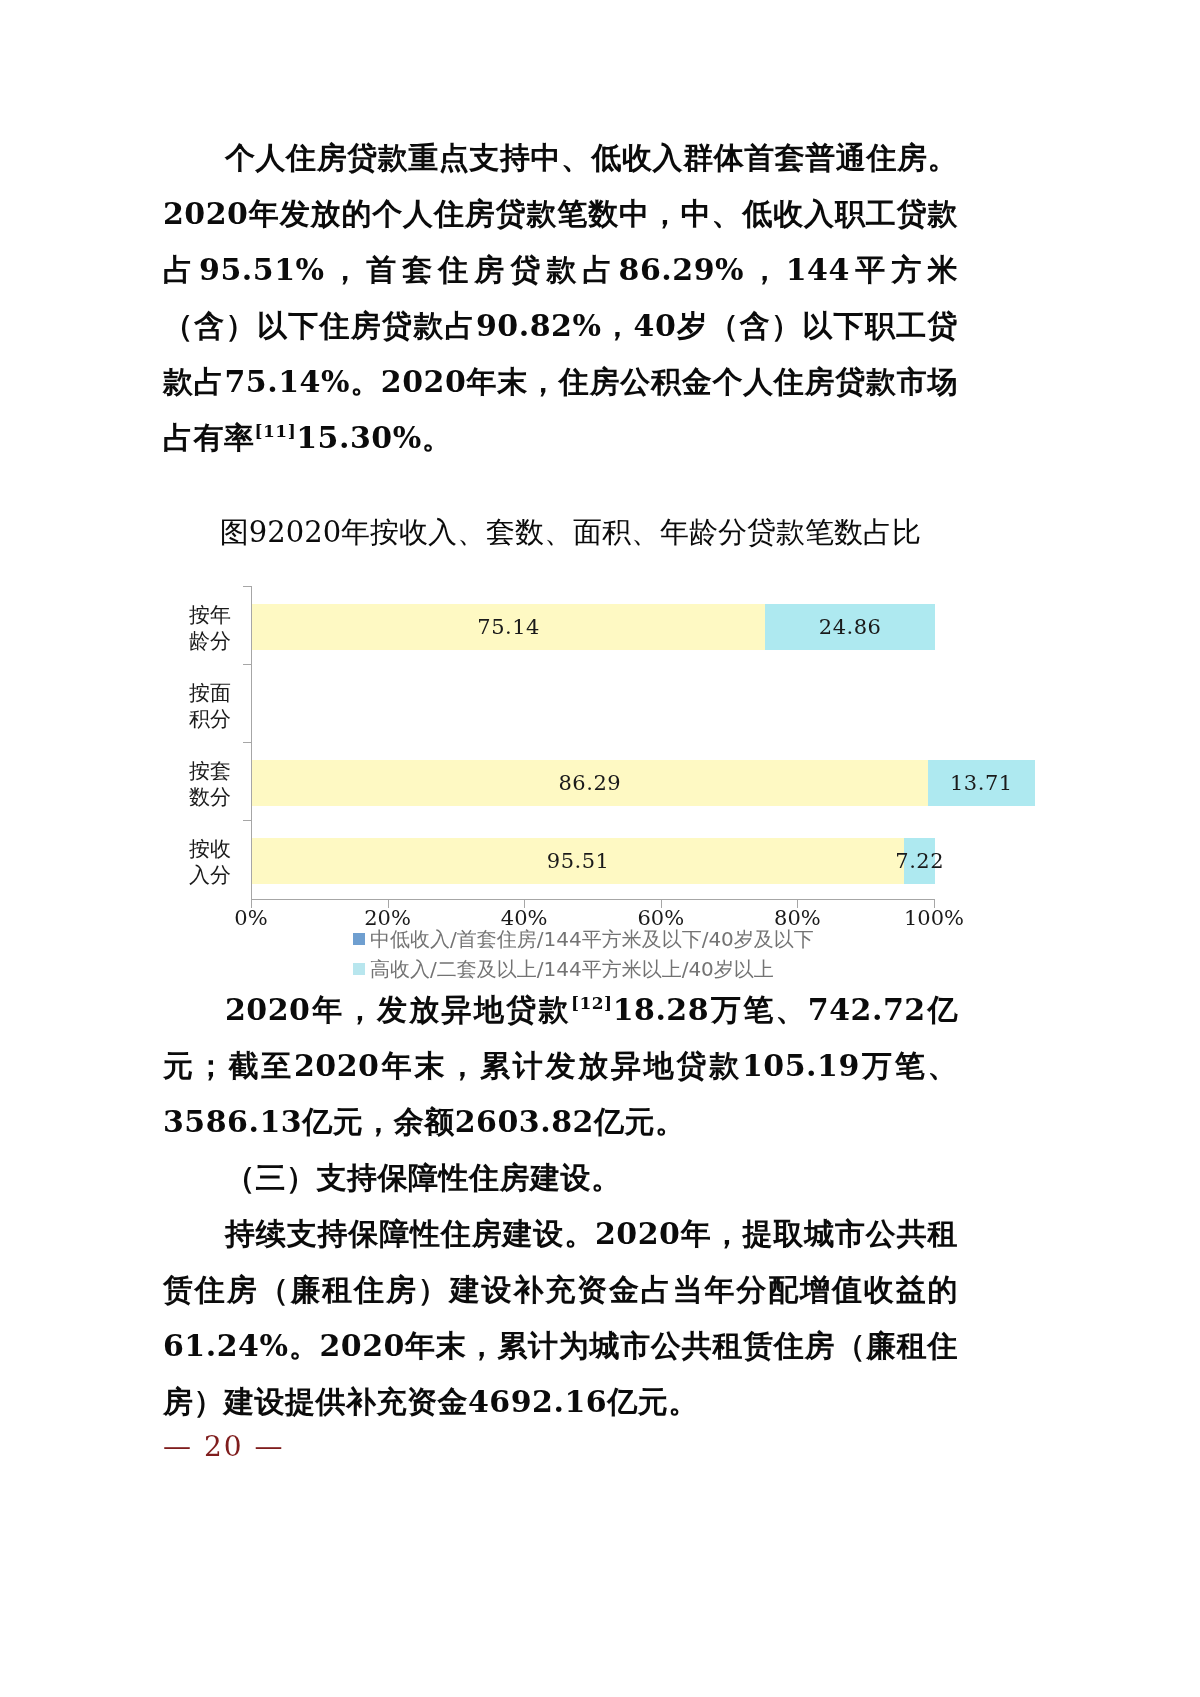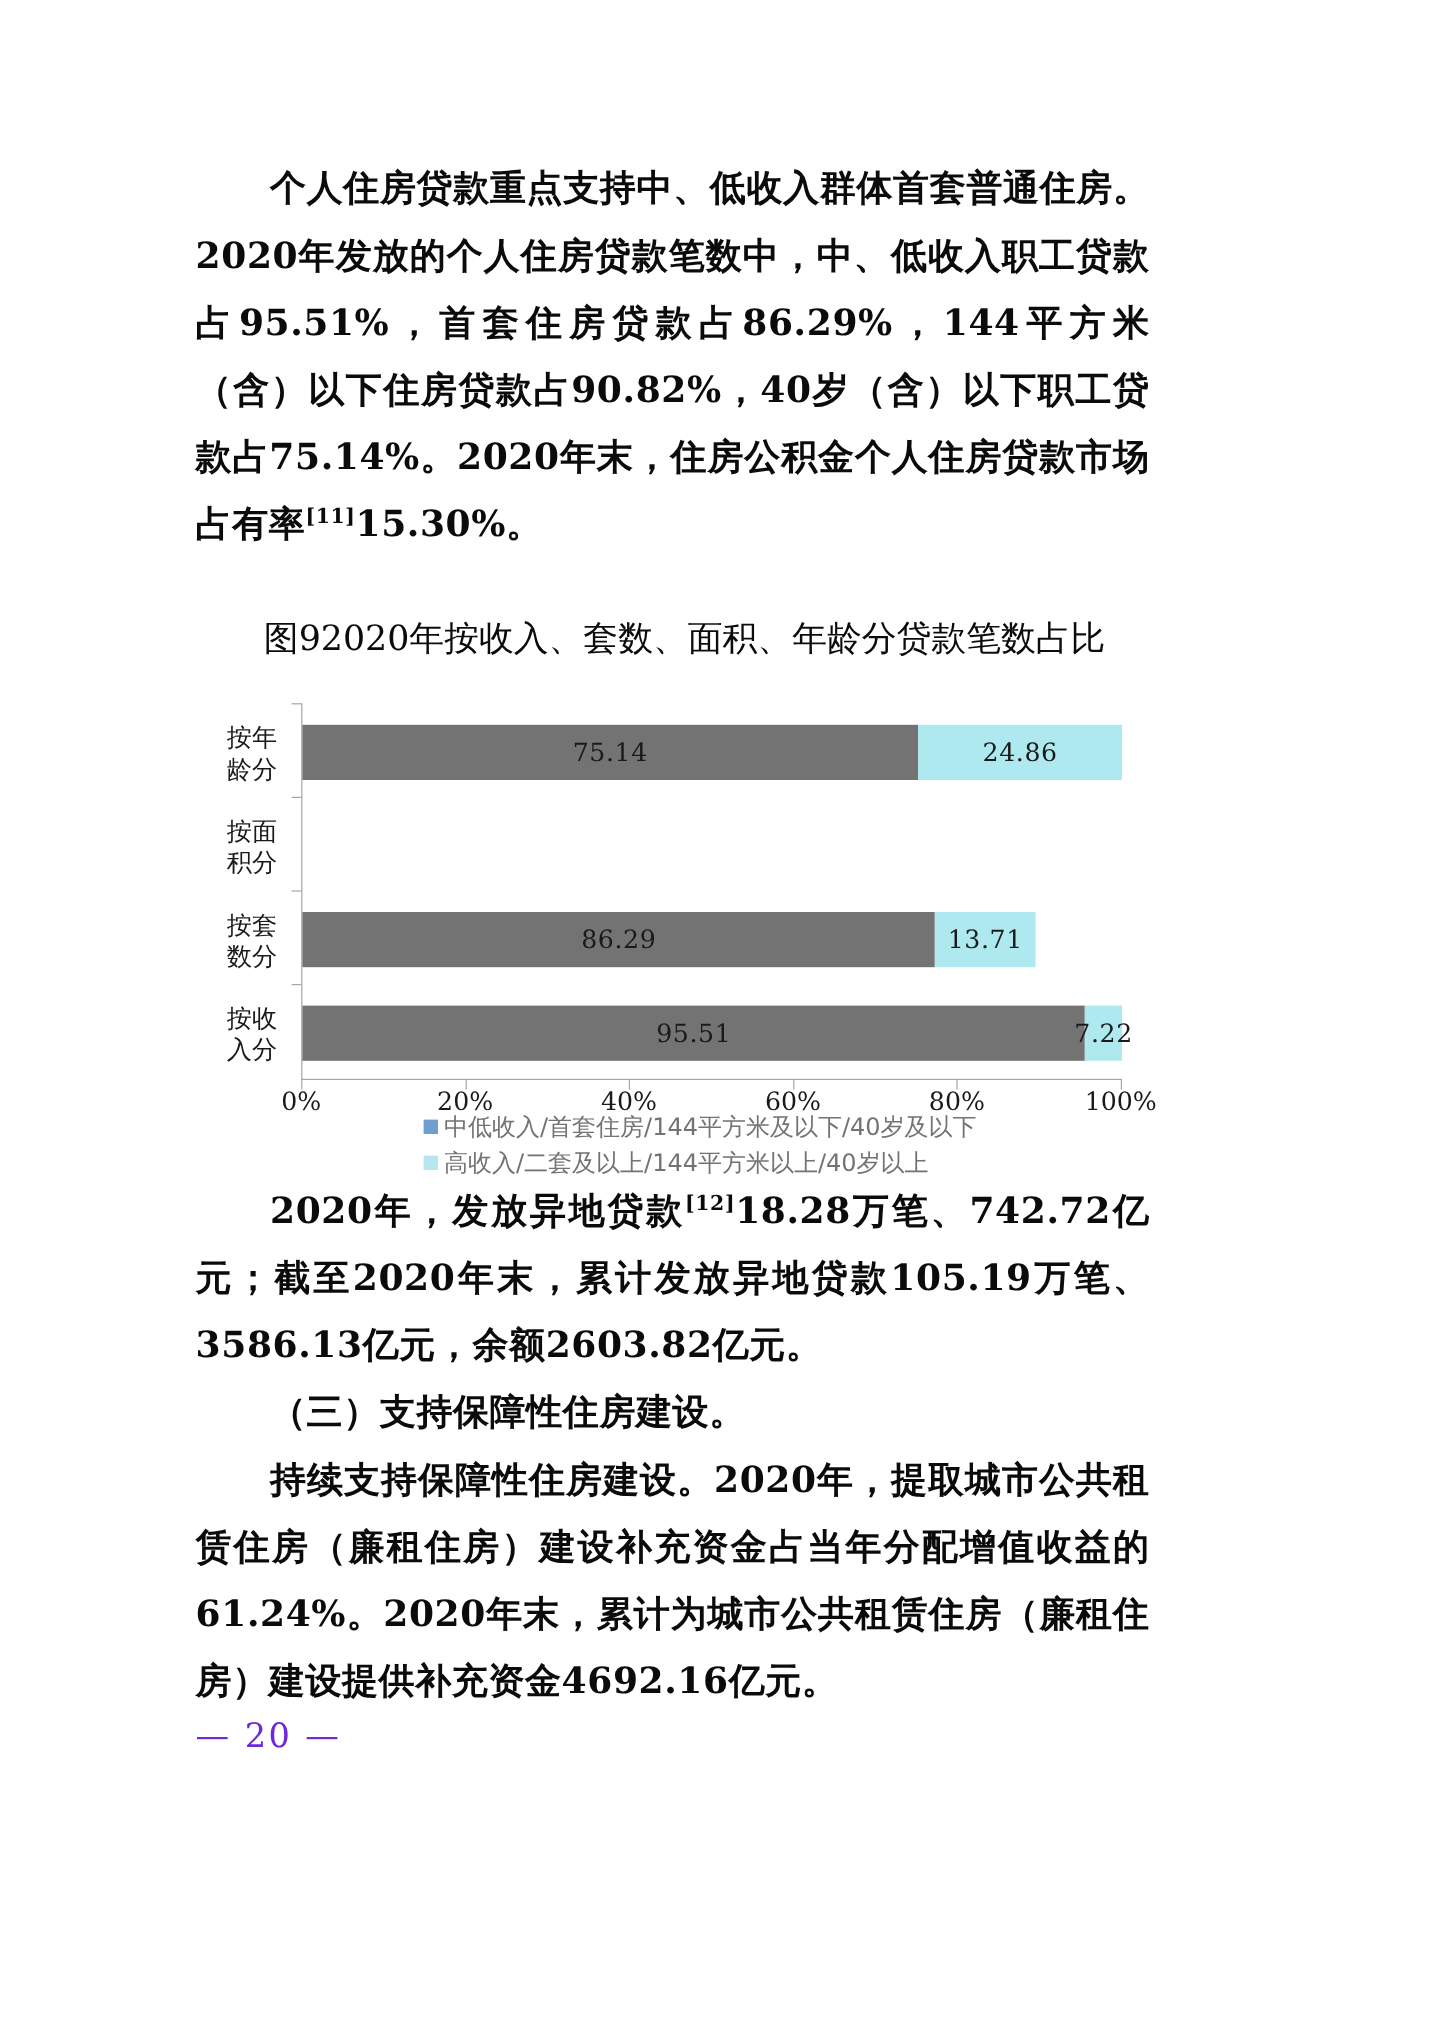--- a/index.html
+++ b/index.html
@@ -116,21 +116,21 @@
     position: absolute;
     top: 0;
     height: 46px;
     display: flex;
     align-items: center;
     justify-content: center;
     font-size: 21px;
     color: #1a1a1a;
     box-sizing: border-box;
   }
-  .seg.a { background: #737373; }
+  .seg.a { background: #fef9c3; }
   .seg.b { background: #aee9f0; }
   .seg .val { white-space: nowrap; letter-spacing: 0.5px; }
 
   .cat-label {
     position: absolute;
     left: -62px;
     width: 56px;
     text-align: left;
     font-size: 21px;
     line-height: 26px;
@@ -173,21 +173,21 @@
 
   .after-figure { margin-top: 34px; }
   .para + .para { margin-top: 0; }
 
   .footer {
     position: absolute;
     left: 163px;
     top: 1430px;
     width: 795px;
     font-size: 28px;
-    color: #6d28d9;
+    color: #7f1d1d;
     letter-spacing: 2px;
   }
 </style>
 </head>
 <body>
 
 <div class="page">
   <div class="content">
 
     <p class="para indent"><span>个人住房贷款重点支持中、低收入群体首套普通住房。2020年发放的个人住房贷款笔数中，中、低收入职工贷款占95.51%，首套住房贷款占86.29%，144平方米（含）以下住房贷款占90.82%，40岁（含）以下职工贷款占75.14%。2020年末，住房公积金个人住房贷款市场占有率</span><span class="sup">[11]</span><span>15.30%。</span></p>
@@ -218,21 +218,21 @@
           <div class="cat-label" style="top:94px;">
             <span>按面</span>
             <span>积分</span>
           </div>
 
           <div class="ytick" style="top:156px;"></div>
           <div class="cat-label" style="top:172px;">
             <span>按套</span>
             <span>数分</span>
           </div>
-          <div class="row" style="top:174px; width:611px;">
+          <div class="row" style="top:174px; width:783px;">
             <div class="seg a" style="left:0; width:86.29%;">
                 <span class="val">86.29</span>
               </div>
             <div class="seg b" style="left:86.29%; width:13.71%;">
                 <span class="val">13.71</span>
               </div>
           </div>
 
           <div class="ytick" style="top:234px;"></div>
           <div class="cat-label" style="top:250px;">

